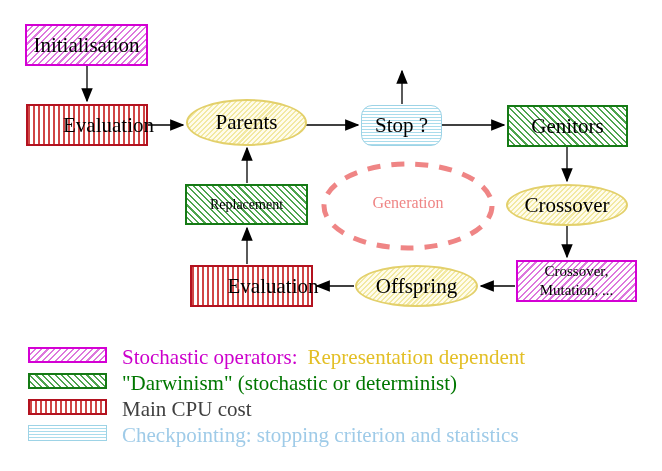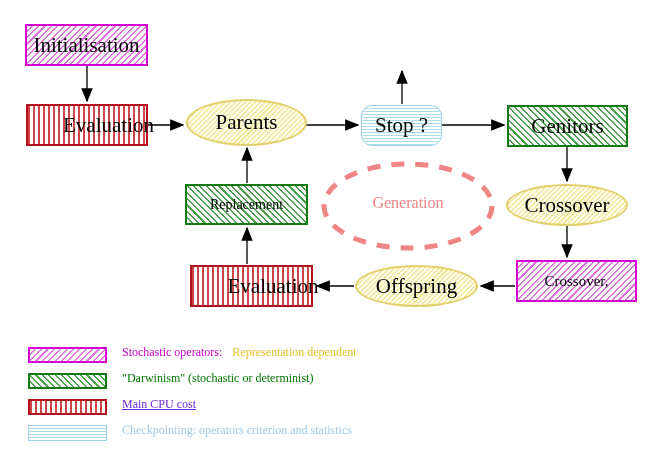--- a/index.html
+++ b/index.html
@@ -39,26 +39,26 @@
   .rounded{border-radius:11px;}
   .arrows{position:absolute;left:0;top:0;width:662px;height:471px;pointer-events:none;}
   .generation-label{
     position:absolute;left:324px;top:194px;width:168px;text-align:center;
     font-size:16px;color:#ef8585;
   }
   
   .legend-row{position:absolute;left:0;width:662px;height:17px;}
   .legend-swatch{position:absolute;left:28px;top:0;width:79px;height:16px;box-sizing:border-box;}
   .legend-text{
-    position:absolute;left:122px;top:-2px;font-size:12px;white-space:nowrap;
+    position:absolute;left:122px;top:-2px;font-size:21px;white-space:nowrap;
   }
   .t-magenta{color:#cc00cc;}
   .t-gold{color:#e3bf25;margin-left:10px;}
   .t-green{color:#007700;}
-  .t-red{color:#6d28d9;text-decoration:underline;}
+  .t-red{color:#404040;}
   .t-cyan{color:#9fcbe8;}
 </style>
 </head>
 <body>
 
 <div class="canvas">
 
   <svg class="arrows" width="662" height="471" viewBox="0 0 662 471">
     <defs>
       <marker id="arr" viewBox="0 0 10 8" refX="9" refY="4" markerWidth="11" markerHeight="9" orient="auto">
@@ -99,20 +99,21 @@
   <div class="node hatch-green" style="left:507px;top:105px;width:121px;height:42px;">
     <span class="lbl">Genitors</span>
   </div>
 
   <div class="node ellipse-yellow" style="left:506px;top:184px;width:122px;height:42px;">
     <span class="lbl">Crossover</span>
   </div>
 
   <div class="node hatch-magenta" style="left:516px;top:260px;width:121px;height:42px;flex-direction:column;">
     <span class="lbl-xs">Crossover,</span>
+    <span class="lbl-xs">Mutation, ...</span>
   </div>
 
   <div class="node ellipse-yellow" style="left:355px;top:265px;width:123px;height:42px;">
     <span class="lbl">Offspring</span>
   </div>
 
   <div class="node stripe-red" style="left:190px;top:265px;width:123px;height:42px;">
     <span class="lbl">Evaluation</span>
   </div>
 
@@ -132,16 +133,16 @@
     <div class="legend-text t-green">"Darwinism" (stochastic or determinist)</div>
   </div>
 
   <div class="legend-row" style="top:399px;">
     <div class="legend-swatch stripe-red"></div>
     <div class="legend-text t-red">Main CPU cost</div>
   </div>
 
   <div class="legend-row" style="top:425px;">
     <div class="legend-swatch stripe-cyan"></div>
-    <div class="legend-text t-cyan">Checkpointing: operators criterion and statistics</div>
+    <div class="legend-text t-cyan">Checkpointing: stopping criterion and statistics</div>
   </div>
 
 </div>
 
 </body></html>

